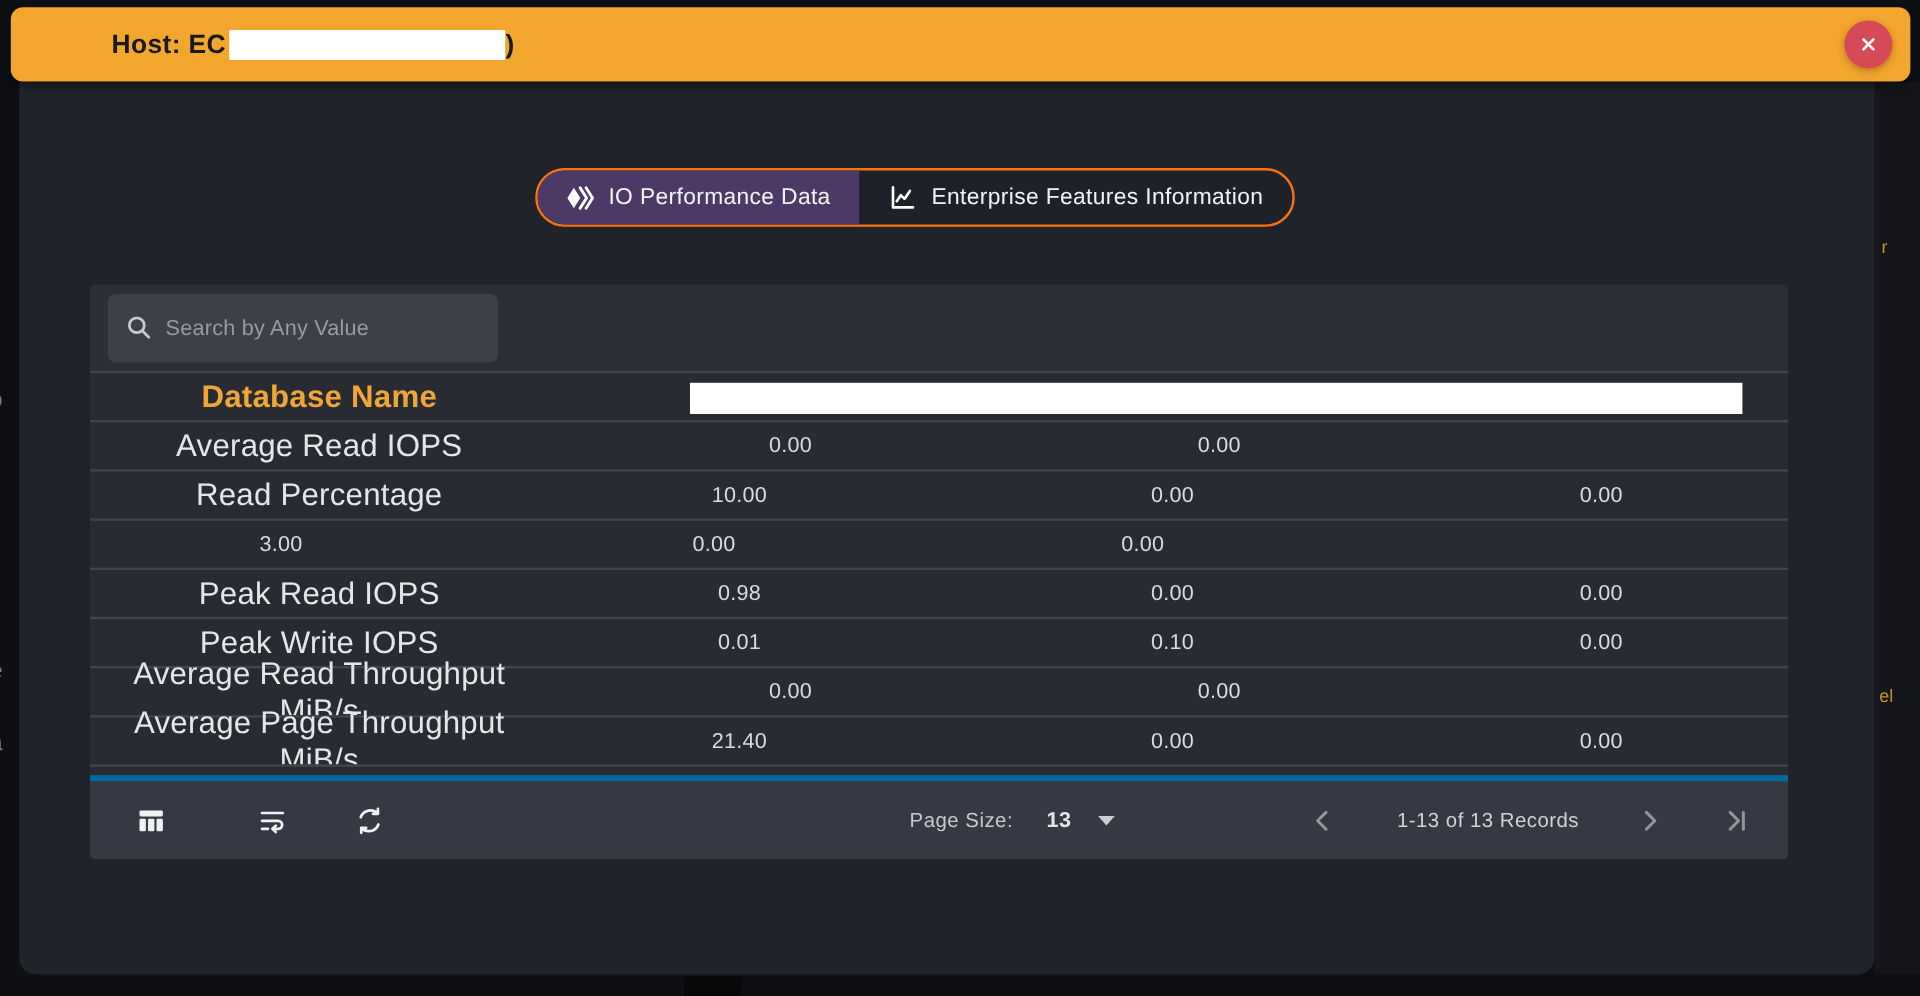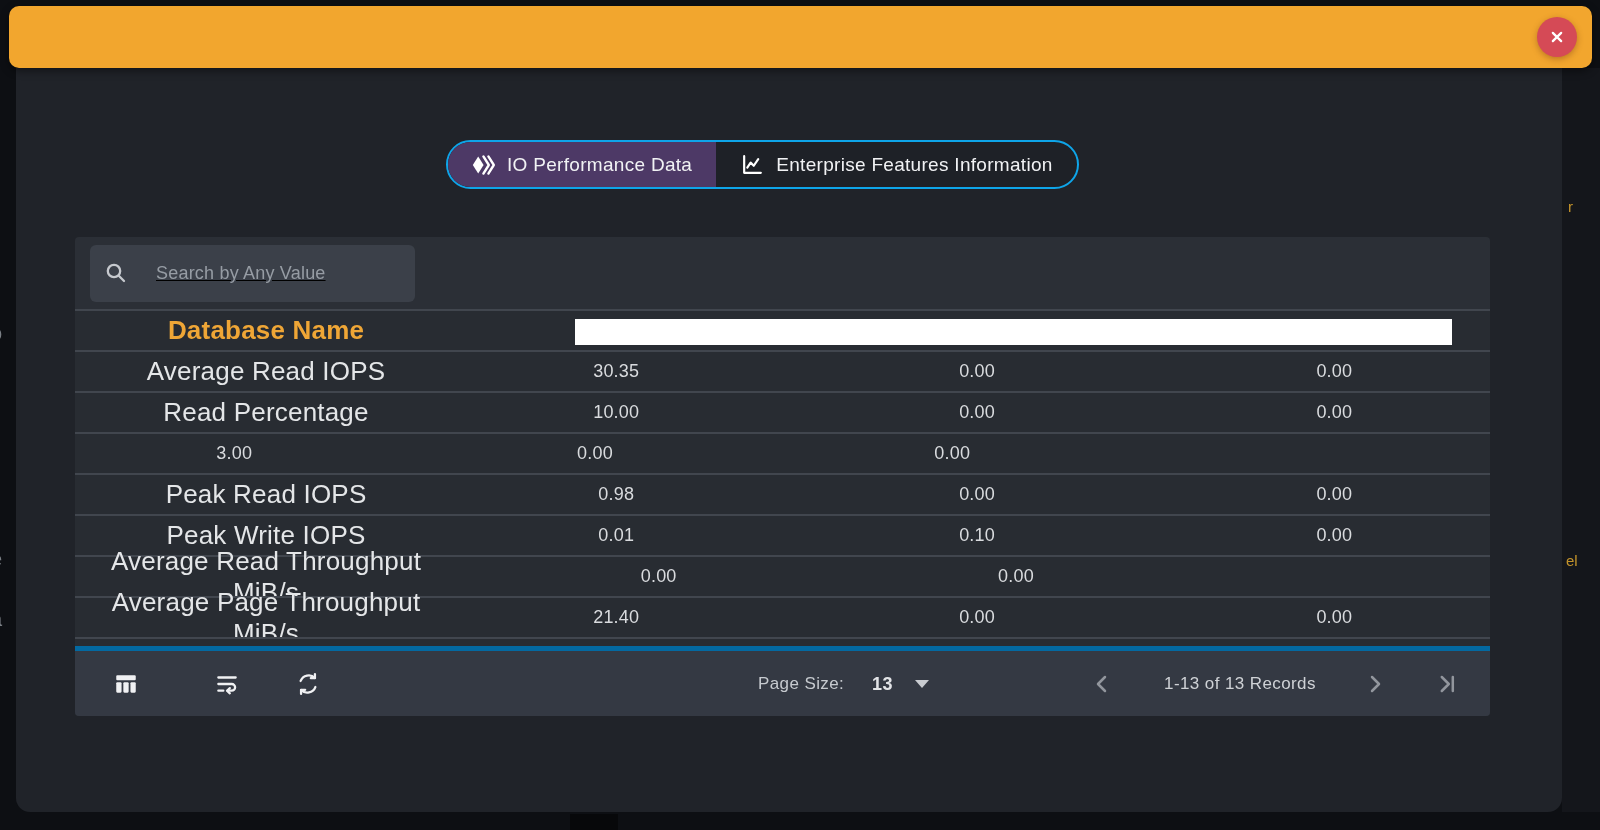--- a/index.html
+++ b/index.html
@@ -25,33 +25,33 @@
     border-radius:50%; background:#d54a56; border:none; cursor:pointer;
     display:flex; align-items:center; justify-content:center;
     box-shadow:0 2px 6px rgba(120,60,20,.45); }
 
   
   .modal-body { position:absolute; left:16px; top:68px; width:1546px; height:744px;
     background:#202329; border-radius:0 0 14px 14px; z-index:3; }
 
   
   .tab-group { position:absolute; left:430px; top:72px; height:49px;
-    display:inline-flex; border:2px solid #0ea5e9; border-radius:28px; overflow:hidden;
+    display:inline-flex; border:2px solid #f97316; border-radius:28px; overflow:hidden;
     background:#1e2127; }
   .tab { display:flex; align-items:center; gap:11px; border:none; cursor:pointer;
     font-family:"Liberation Sans", sans-serif; font-size:19px; color:#f1f2f4;
     letter-spacing:.3px; padding:0 24px; background:transparent; }
   .tab.active { background:#4d3966; }
 
   
   .card { position:absolute; left:59px; top:169px; width:1415px; height:479px;
     background:#2b2f36; border-radius:4px; overflow:hidden; display:flex; flex-direction:column; }
   .searchbar { height:72px; display:flex; align-items:center; padding-left:15px; flex:none; }
   .search-box { width:325px; height:57px; background:#3b4049; border-radius:6px;
-    display:flex; align-items:center; padding:0 14px; gap:28px;text-decoration:underline; }
+    display:flex; align-items:center; padding:0 14px; gap:10px; }
   .search-box input { flex:1; background:transparent; border:none; outline:none;
     font-family:"Liberation Sans", sans-serif; font-size:18px; color:#dfe1e4; letter-spacing:.2px; }
   .search-box input::placeholder { color:#969ca4; }
 
   .trow { height:41px; flex:none; display:flex; align-items:center;
     border-top:2px solid #41464e; background:#282c32; }
   .c { text-align:center; font-size:18px; color:#d9dbde; letter-spacing:.2px; }
   .c1 { width:27%; font-size:26px; color:#e4e6e8; }
   .c2 { width:22.5%; } .c3 { width:28.5%; } .c4 { width:22%; }
   .header-row { position:relative; }
@@ -79,26 +79,31 @@
 </head>
 <body>
 
 <div class="page-behind">
 
   <span class="frag" style="left:-9px; top:322px;">o</span>
   <span class="frag" style="left:-9px; top:548px;">e</span>
   <span class="frag" style="left:-9px; top:608px;">a</span>
   <div class="right-strip">
     <span class="frag frag-amber" style="left:6px; top:130px;">r</span>
-    <span class="frag frag-amber" style="left:4px; top:484px;">el</span>
+    <span class="frag frag-amber" style="left:4px; top:504px;">el</span>
   </div>
   <div class="bottom-notch"></div>
 </div>
 
 <div class="modal-header">
+  <div class="modal-title">
+    <span>Host: EC</span>
+    <span class="title-redact"></span>
+    <span>)</span>
+  </div>
   <button class="close-btn">
     <svg width="20" height="20" viewBox="0 0 24 24">
       <path d="M7 7 L17 17 M17 7 L7 17" stroke="#ffffff" stroke-width="2.7" stroke-linecap="round" fill="none"></path>
     </svg>
   </button>
 </div>
 
 <div class="modal-body">
 
   <div class="tab-group">
@@ -131,21 +136,20 @@
       </div>
     </div>
 
     <div class="trow header-row">
       <div class="c c1">Database Name</div>
       <div class="redact-cell"></div>
     </div>
 
     <div class="trow">
       <div class="c c1">Average Read IOPS</div>
-      <div class="c c2">30.35</div>
       <div class="c c3">0.00</div>
       <div class="c c4">0.00</div>
     </div>
     <div class="trow">
       <div class="c c1">Read Percentage</div>
       <div class="c c2">10.00</div>
       <div class="c c3">0.00</div>
       <div class="c c4">0.00</div>
     </div>
     <div class="trow">

